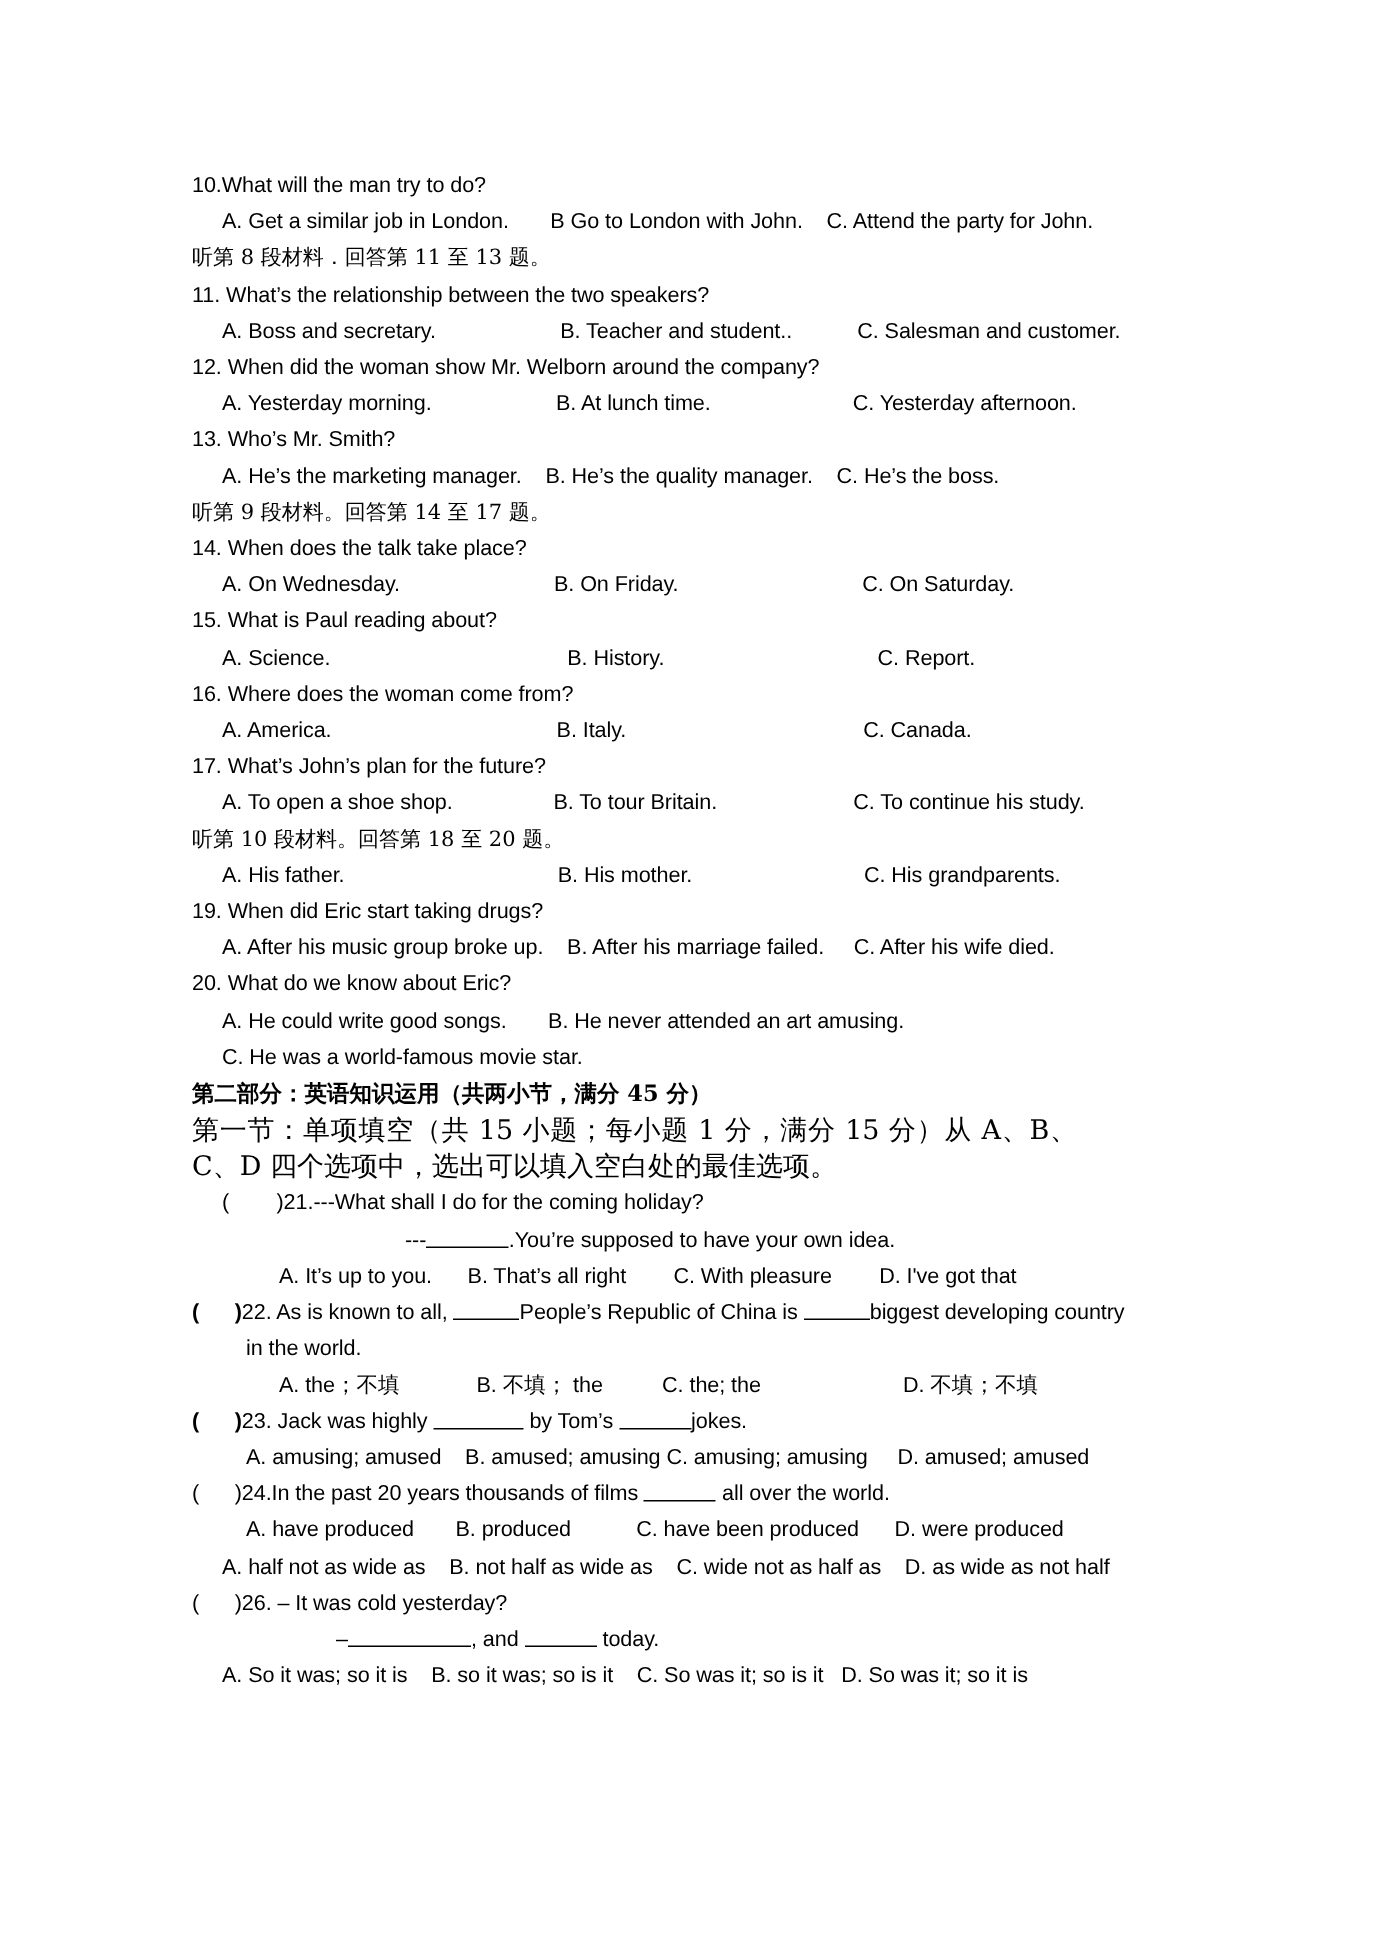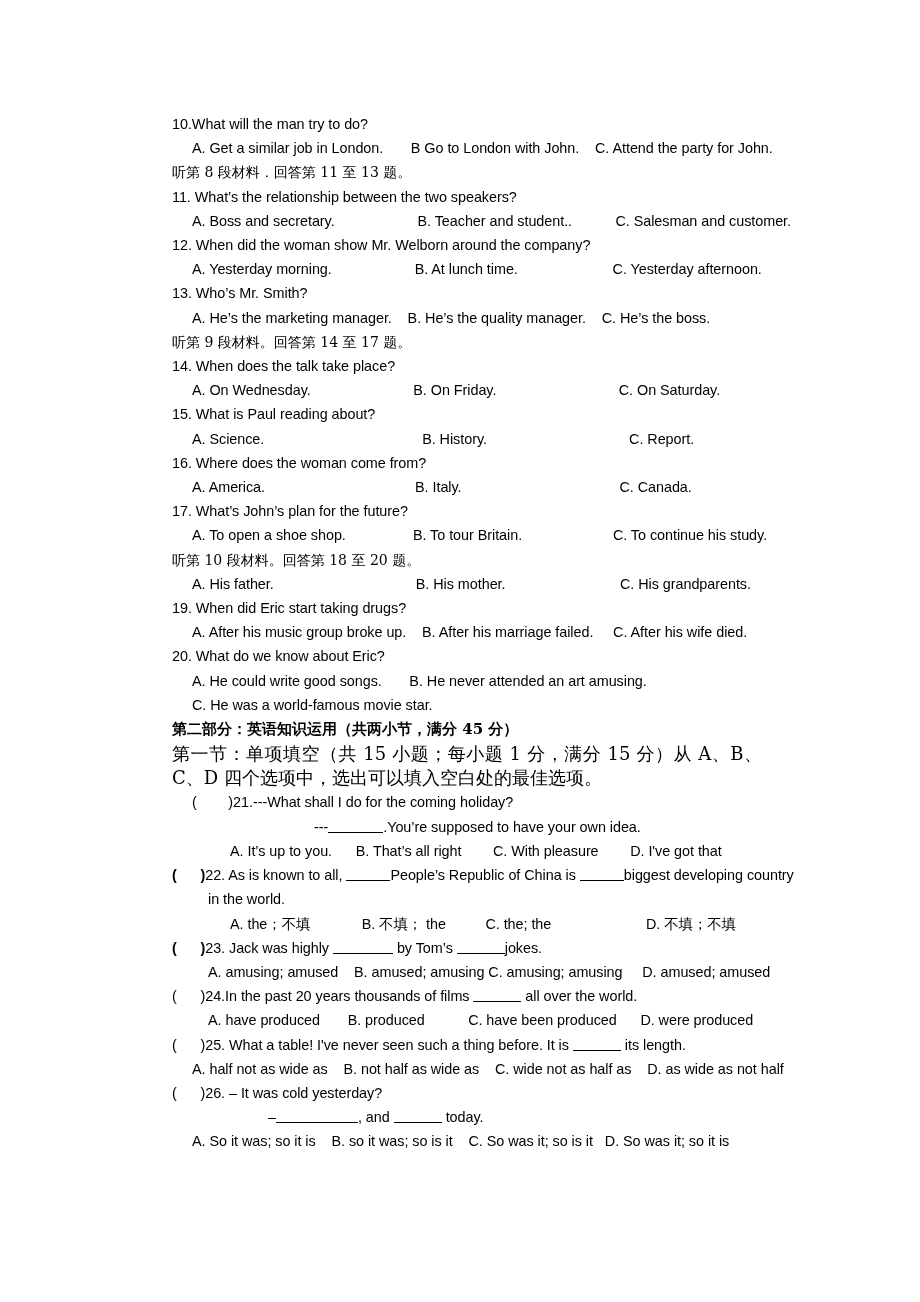--- a/index.html
+++ b/index.html
@@ -14,21 +14,20 @@
     font-family: "Liberation Sans", "DejaVu Sans", sans-serif;
     color: #000000;
     -webkit-font-smoothing: antialiased;
   }
   .page {
     position: relative;
     width: 832px;
     height: 1302px;
     box-sizing: border-box;
     padding: 112px 112px 0 128px;
-    margin-left: 44px;
   }
   .doc {
     font-size: 14.4px;
     line-height: 24.2px;
   }
   .ln {
     white-space: pre;
     font-size: 14.4px;
     line-height: 24.2px;
     letter-spacing: -0.05px;
@@ -130,21 +129,20 @@
     <div class="ln"><span class="paren-b">(      )</span><span>22. As is known to all, </span><span class="blank b44"></span><span>People’s Republic of China is </span><span class="blank b44"></span><span>biggest developing country</span></div>
     <div class="ln ind2">in the world.</div>
     <div class="ln ind3">A. the；不填             B. 不填； the          C. the; the                        D. 不填；不填</div>
 
     <div class="ln"><span class="paren-b">(      )</span><span>23. Jack was highly </span><span class="blank b60"></span><span> by Tom’s </span><span class="blank b48"></span><span>jokes.</span></div>
     <div class="ln ind2">A. amusing; amused    B. amused; amusing C. amusing; amusing     D. amused; amused</div>
 
     <div class="ln"><span>(      )</span><span>24.In the past 20 years thousands of films </span><span class="blank b48"></span><span> all over the world.</span></div>
     <div class="ln ind2">A. have produced       B. produced           C. have been produced      D. were produced</div>
 
-    <div class="ln"><span>(      )</span><span>25. What a table! I've never seen such a thing before. It is </span><span class="blank b48"></span><span> its length.</span></div>
     <div class="ln ind1">A. half not as wide as    B. not half as wide as    C. wide not as half as    D. as wide as not half</div>
 
     <div class="ln"><span>(      )</span><span>26. – It was cold yesterday?</span></div>
     <div class="ln ind4"><span>–</span><span class="blank b34"></span><span class="blank b48"></span><span>, and </span><span class="blank b48"></span><span> today.</span></div>
     <div class="ln ind1">A. So it was; so it is    B. so it was; so is it    C. So was it; so is it   D. So was it; so it is</div>
 
   </div>
 </div>
 
 </body></html>

